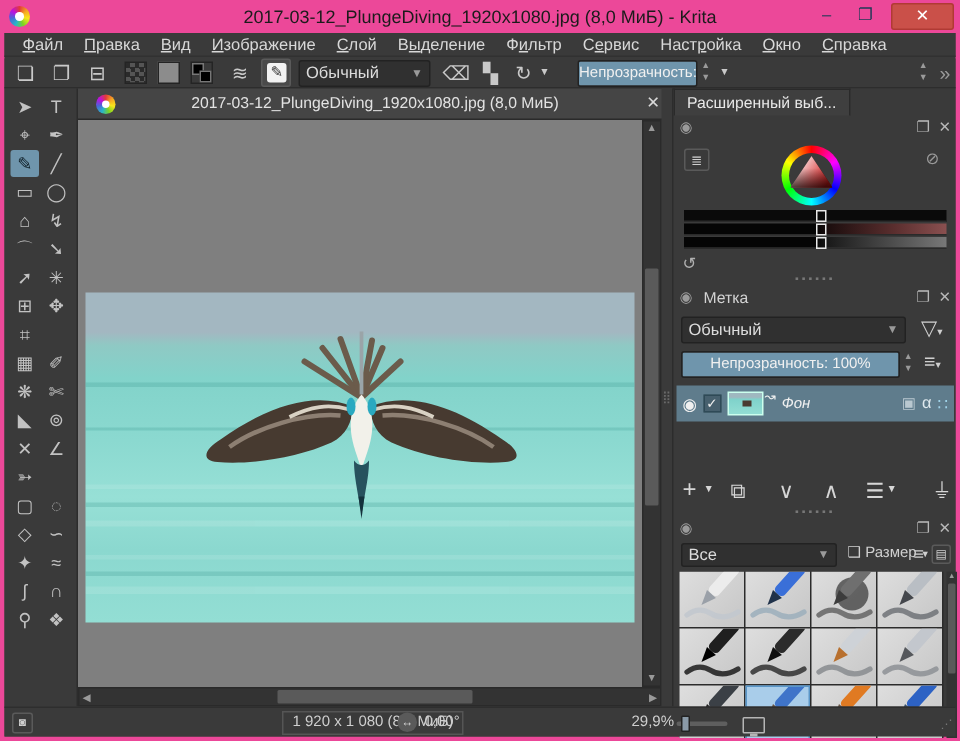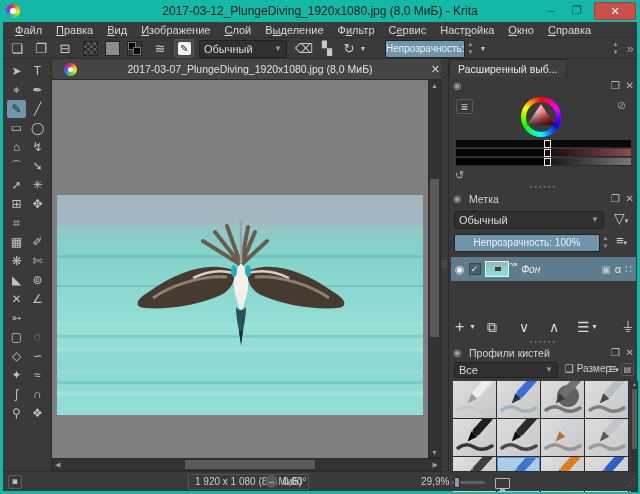--- a/index.html
+++ b/index.html
@@ -1,19 +1,19 @@
 <!DOCTYPE html>
 <html><head>
 <meta charset="utf-8">
 <style>
   * { margin:0; padding:0; box-sizing:border-box; }
   html,body { width:640px; height:494px; }
   body { font-family:"Liberation Sans","DejaVu Sans",sans-serif; font-size:11px; overflow:hidden; }
   .abs { position:absolute; }
-  #win { position:relative; width:640px; height:494px; background:#14b8a6; overflow:hidden; }
+  #win { position:relative; width:640px; height:494px; background:#ec4899; overflow:hidden; }
 
   
   #titlebar { left:0; top:0; width:640px; height:22px; }
   #title-text { left:0; top:0; width:640px; height:22px; line-height:22px; text-align:center; color:#1b1b1b; font-size:12px; }
   .klogo { border-radius:50%; background:conic-gradient(#e23a3a,#f5a623,#f8e71c,#7ed321,#29b6c8,#4a66d8,#bd10e0,#e23a3a); position:relative; }
   .klogo:after { content:""; position:absolute; left:30%; top:30%; width:40%; height:40%; border-radius:50%; background:#fff; }
   .winbtn { top:3px; height:16px; line-height:15px; text-align:center; color:#1b3a55; font-size:11px; cursor:default; }
   #btn-close { right:4px; top:2px; width:42px; height:18px; background:#ca5049; border:1px solid #b03a34; border-radius:2px; color:#fff; line-height:16px; text-align:center; font-size:11px; }
 
   
@@ -202,21 +202,21 @@
           <div class="tool">ʃ</div>
           <div class="tool">∩</div>
           <div class="tool">⚲</div>
           <div class="tool">❖</div>
         </div>
     </div>
 
     <div id="subwin" class="abs">
       <div id="doctab">
         <div class="klogo abs" style="left:12px;top:4px;width:13px;height:13px;"></div>
-        <div id="doctab-title">2017-03-07_PlungeDiving_1920x1080.jpg (8,0 МиБ)</div>
+        <div id="doctab-title">2017-03-12_PlungeDiving_1920x1080.jpg (8,0 МиБ)</div>
         <div class="abs" style="right:8px;top:0;line-height:21px;color:#d8d8d8;font-size:11px;">✕</div>
       </div>
       <div id="canvas">
         <div id="image">
           <div class="streak" style="top:128px;height:3px;opacity:.5;"></div>
           <div class="streak" style="top:152px;height:4px;opacity:.6;"></div>
           <div class="streak" style="top:175px;height:3px;opacity:.5;"></div>
           <div class="streak" style="top:196px;height:5px;opacity:.55;"></div>
           <div class="streak2" style="top:60px;height:3px;"></div>
           <div class="streak2" style="top:90px;height:2px;"></div>
@@ -322,21 +322,20 @@
         <span class="lbtn" style="left:66px;">∨</span>
         <span class="lbtn" style="left:96px;">∧</span>
         <span class="lbtn" style="left:124px;">☰</span>
         <span class="lbtn" style="left:138px;font-size:7px;">▼</span>
         <span class="lbtn" style="left:170px;">⏚</span>
       </div>
       <div class="splitdots" style="top:279px;">▪▪▪▪▪▪</div>
 
       <div class="dk dheader" style="top:286px;">
         <span class="hicon">◉</span>
-        <span class="htitle">Профили кистей</span>
         <span class="hfloat">❐</span>
         <span class="hclose">✕</span>
       </div>
       <div class="dropdown abs" style="left:5px;top:303px;width:104px;height:16px;line-height:14px;">
         <span>Все</span><span class="arr" style="line-height:14px;">▼</span>
       </div>
       <div class="abs" style="left:116px;top:304px;color:#d0d0d0;font-size:10px;">❑ <span>Размер</span> <span style="font-size:6px;">▼</span></div>
       <div class="abs" style="left:160px;top:303px;color:#d0d0d0;font-size:12px;">≡</div>
       <div class="small-btn" style="left:172px;top:304px;width:13px;height:13px;font-size:8px;line-height:12px;">▤</div>
       <div class="abs" style="top:322px;left:0;width:189px;height:111px;overflow:hidden;">

